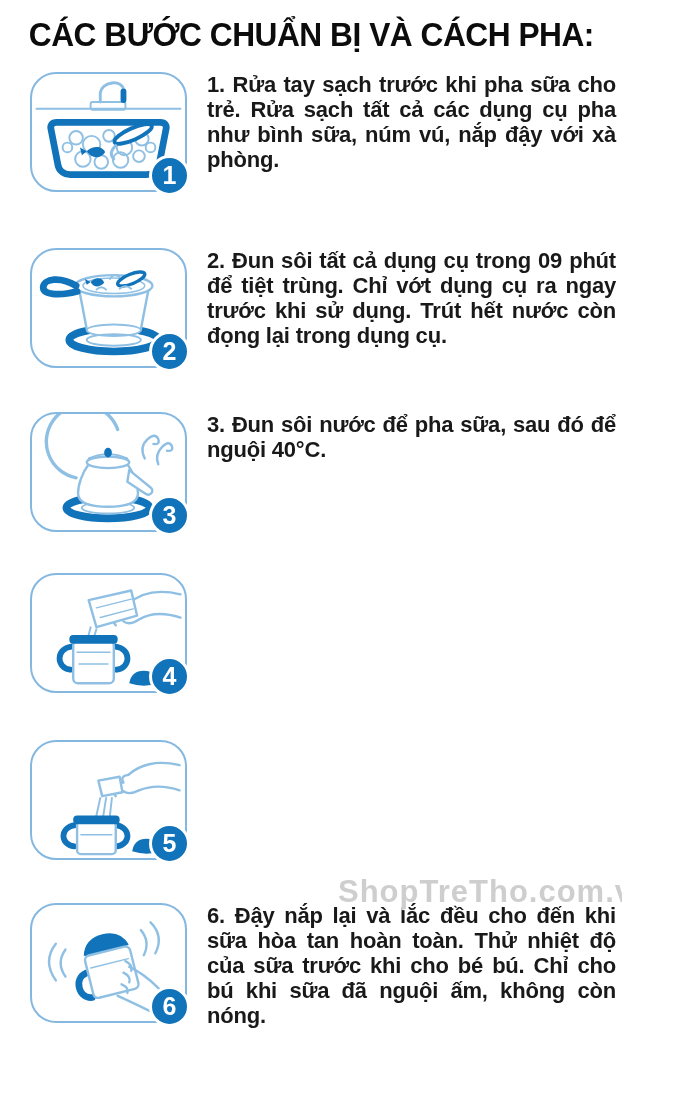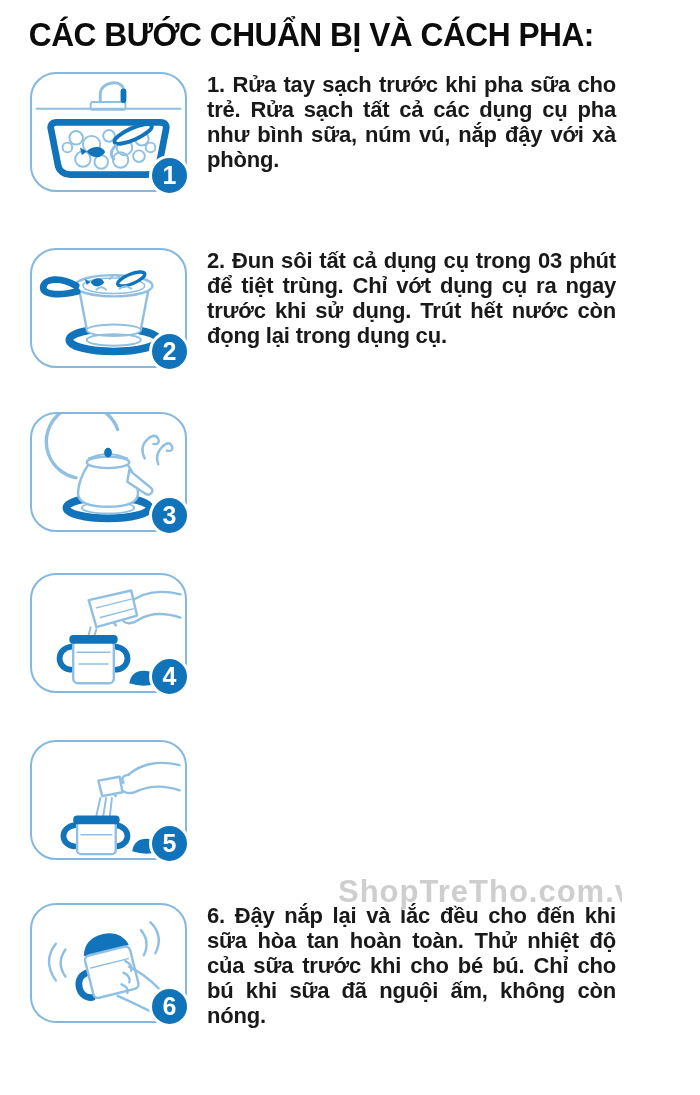--- a/index.html
+++ b/index.html
@@ -106,38 +106,39 @@
         <ellipse class="lt" cx="84" cy="37" rx="32" ry="8" stroke-width="1.5"></ellipse>
         <path class="dk" d="M45 37 C28 27 12 30 11 38 C10 46 26 48 46 43" stroke-width="7"></path>
         <circle class="wf" cx="18" cy="38" r="2.5"></circle>
         <path class="dkf" d="M60 33 c6 -6 13 -4 14 1 c-4 5 -11 5 -14 -1 z M60 33 l-6 -3 l2 6 z"></path>
         <ellipse class="dk wf" cx="102" cy="30" rx="15" ry="5" stroke-width="3.5" transform="rotate(-22 102 30)"></ellipse>
         <path class="lt" d="M80 30 q4 -7 10 -2 M90 40 q6 -5 12 0 M66 41 q5 -5 10 0" stroke-width="2"></path>
         <ellipse class="lt" cx="84" cy="93" rx="28" ry="6" stroke-width="2"></ellipse>
       </svg>
       <div class="badge">2</div>
     </div>
-    <p class="step-text"><b class="num">2.</b> <span>Đun sôi tất cả dụng cụ trong 03 phút để tiệt trùng. Chỉ vớt dụng cụ ra ngay trước khi sử dụng. Trút hết nước còn đọng lại trong dụng cụ.</span></p>
+    <p class="step-text"><b class="num">2.</b> <span>Đun sôi tất cả dụng cụ trong 09 phút để tiệt trùng. Chỉ vớt dụng cụ ra ngay trước khi sử dụng. Trút hết nước còn đọng lại trong dụng cụ.</span></p>
   </div>
 
   <div class="step step-3">
     <div class="icon-box">
       <svg viewBox="0 0 157 120">
         <ellipse class="dk" cx="78" cy="97" rx="43" ry="11" stroke-width="8"></ellipse>
         <ellipse class="lt" cx="78" cy="97" rx="27" ry="6" stroke-width="2"></ellipse>
         <path class="lt" d="M88 16 A38 38 0 1 0 45 66" stroke-width="3.5"></path>
         <path class="lt wf" d="M58 52 C51 61 47 74 47 82 C47 92 59 96 78 96 C97 96 109 92 109 82 C109 74 105 61 98 52 Z" stroke-width="2.5"></path>
         <path class="lt wf" d="M100 58 L122 76 C127 80 121 86 116 82 L98 70 Z" stroke-width="2.5"></path>
         <ellipse class="lt wf" cx="78" cy="50" rx="22" ry="6" stroke-width="2.5"></ellipse>
         <path class="lt" d="M58 46 q20 -9 40 0" stroke-width="2"></path>
         <ellipse class="dkf" cx="78" cy="40" rx="4" ry="5"></ellipse>
         <path class="lt" d="M116 46 q-6 -12 3 -20 q8 -7 11 0 q2 6 -5 5 M130 52 q-4 -10 4 -18 q7 -7 10 -1 q2 6 -5 5" stroke-width="2.5"></path>
       </svg>
       <div class="badge">3</div>
     </div>
+    <p class="step-text"><b class="num">3.</b> <span>Đun sôi nước để pha sữa, sau đó để nguội 40°C.</span></p>
   </div>
 
   <div class="step step-4">
     <div class="icon-box">
       <svg viewBox="0 0 157 120">
         <path class="lt" d="M153 20 C128 14 110 20 99 30 M153 44 C134 38 120 40 110 46 C104 50 98 51 94 48" stroke-width="2.5"></path>
         <path class="lt" d="M99 30 q-9 1 -5 8 q-9 0 -5 7 q-8 1 -3 7" stroke-width="2.5"></path>
         <path class="lt wf" d="M58 26 L102 16 L108 42 L66 54 Z" stroke-width="2.5"></path>
         <path class="lt" d="M66 34 l36 -9 M70 44 l34 -9" stroke-width="1.5"></path>
         <path class="lt" d="M60 54 C56 68 54 78 54 90 M66 56 C62 68 60 78 60 88" stroke-width="2"></path>

